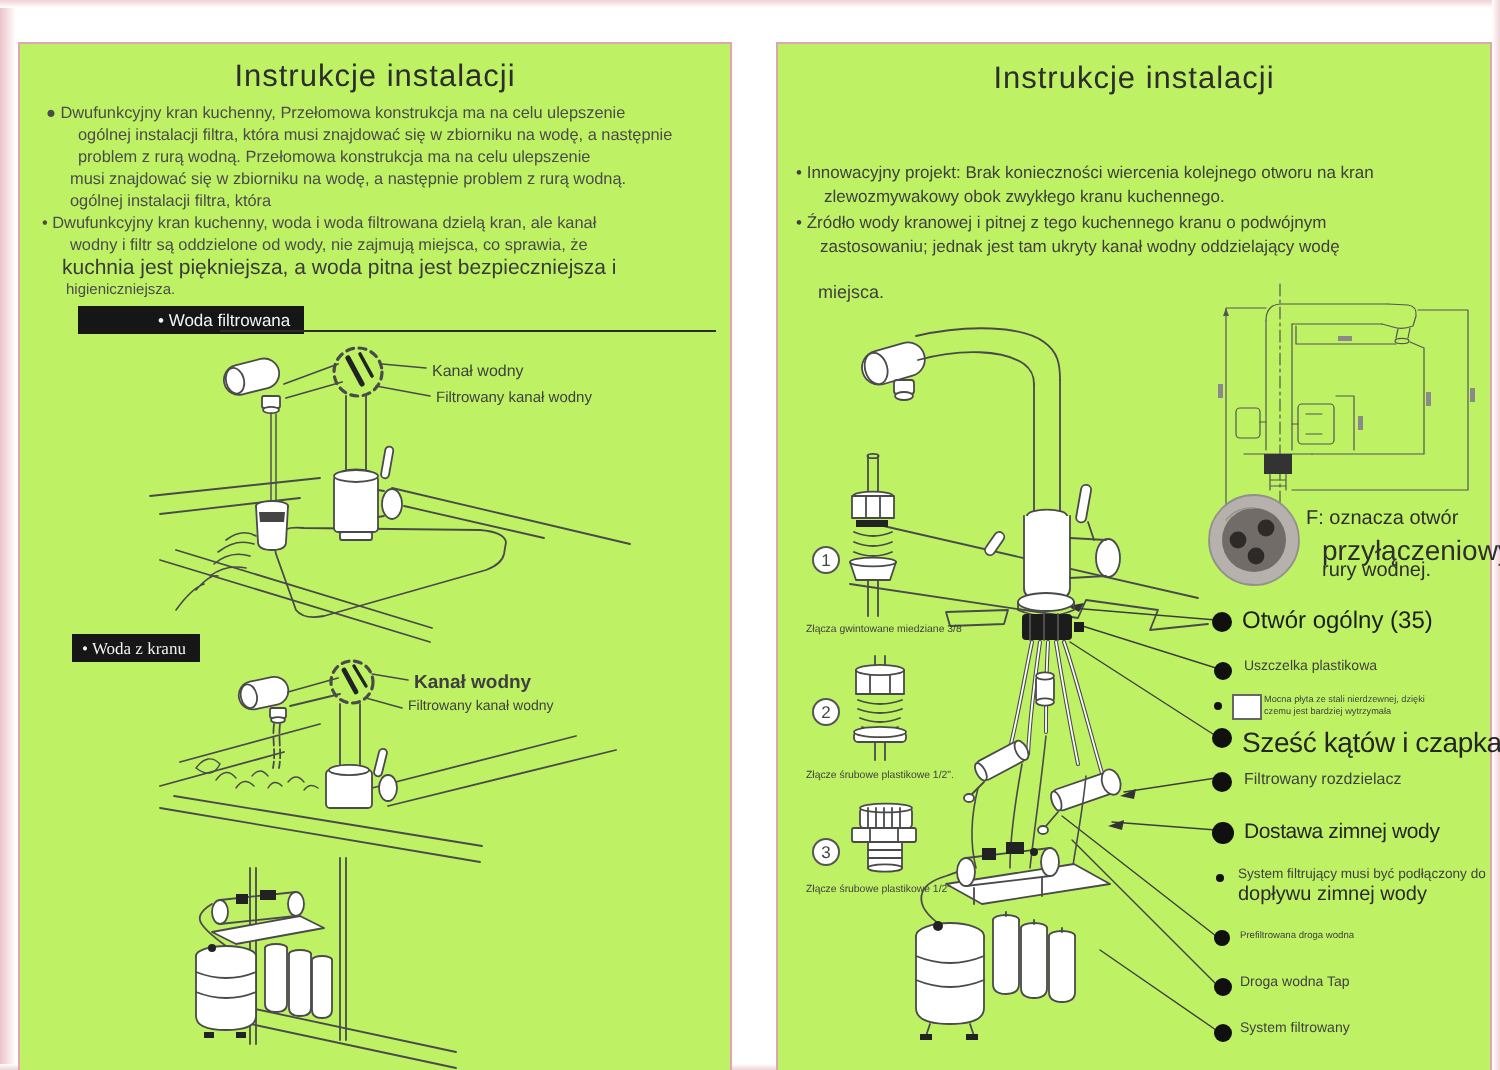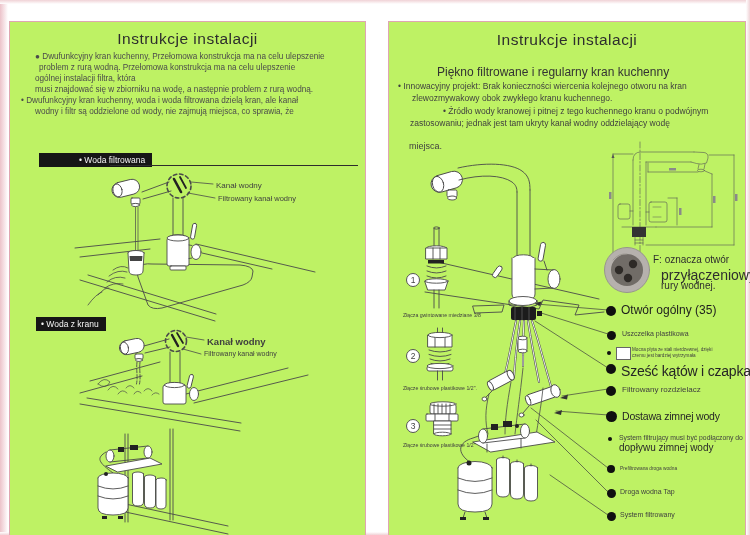--- a/index.html
+++ b/index.html
@@ -27,32 +27,35 @@
 
 <div id="edge-l" class="edge"></div>
 <div id="edge-t" class="edge"></div>
 <div id="edge-b" class="edge"></div>
 <div id="edge-r" class="edge"></div>
 
 <section class="panel" id="panel-left">
   <div class="abs title" style="top:8px;">Instrukcje instalacji</div>
 
   <div class="abs" style="left:13px;top:29px;">
-    <div class="il" style="margin-left:12px">● Dwufunkcyjny kran kuchenny, Przełomowa konstrukcja ma na celu ulepszenie</div>
+    <div class="il" style="margin-left:0px">● Dwufunkcyjny kran kuchenny, Przełomowa konstrukcja ma na celu ulepszenie</div>
+    <div class="il" style="margin-left:16px">ogólnej instalacji filtra, która musi znajdować się w zbiorniku na wodę, a następnie</div>
     <div class="il" style="margin-left:16px">problem z rurą wodną. Przełomowa konstrukcja ma na celu ulepszenie</div>
+    <div class="il" style="margin-left:12px">musi znajdować się w zbiorniku na wodę, a następnie problem z rurą wodną.</div>
     <div class="il" style="margin-left:12px">ogólnej instalacji filtra, która</div>
-    <div class="il" style="margin-left:12px">musi znajdować się w zbiorniku na wodę, a następnie problem z rurą wodną.</div>
     <div class="il" style="margin-left:-2px">• Dwufunkcyjny kran kuchenny, woda i woda filtrowana dzielą kran, ale kanał</div>
     <div class="il" style="margin-left:12px">wodny i filtr są oddzielone od wody, nie zajmują miejsca, co sprawia, że</div>
+    <div class="il" style="margin-left:8px;font-size:10.5px;line-height:13px;color:#3a3a3a">kuchnia jest piękniejsza, a woda pitna jest bezpieczniejsza i</div>
+    <div class="il" style="margin-left:10px;font-size:7.5px;line-height:8px">higieniczniejsza.</div>
   </div>
 
   <div class="lbl tag" style="left:29px;top:131px;padding-left:40px;">• Woda filtrowana</div>
   <div class="abs" style="left:100px;top:143px;width:248px;border-bottom:1.3px solid #2c2c2c;z-index:2;"></div>
 
-  <div class="lbl tag" style="left:26px;top:295px;">• Woda z kranu</div>
+  <div class="lbl tag" style="left:26px;top:295px;font-family:Liberation Serif, serif;">• Woda z kranu</div>
 
   <div class="lbl" style="left:206px;top:159px;font-size:8px;">Kanał wodny</div>
   <div class="lbl" style="left:208px;top:172px;font-size:7.5px;">Filtrowany kanał wodny</div>
   <div class="lbl" style="left:197px;top:314px;font-size:9.5px;font-weight:bold;">Kanał wodny</div>
   <div class="lbl" style="left:194px;top:328px;font-size:7px;">Filtrowany kanał wodny</div>
 
   <svg class="svgbg" width="355" height="525" viewBox="0 0 355 525">
     <g stroke="#4a4a4a" fill="none" stroke-width="0.9" stroke-linecap="round" stroke-linejoin="round">
 
       <path d="M65,226 L150,217 M70,235 L140,227"></path>
@@ -137,25 +140,24 @@
         <path d="M134.5,455 L134.5,482 Q134.5,486 140,486 Q145.5,486 145.5,482 L145.5,455"></path>
         <ellipse cx="151" cy="458" rx="5" ry="2"></ellipse>
         <path d="M146,458 L146,483 Q146,487 151,487 Q156,487 156,483 L156,458"></path>
       </g>
     </g>
   </svg>
 </section>
 
 <section class="panel" id="panel-right">
   <div class="abs title" style="top:9px;">Instrukcje instalacji</div>
-  <div class="lbl" style="left:48px;top:43px;font-size:12px;color:#333;">Piękno filtrowane i regularny kran kuchenny</div>
 
   <div class="lbl" style="left:9px;top:59px;font-size:8.5px;">• Innowacyjny projekt: Brak konieczności wiercenia kolejnego otworu na kran</div>
   <div class="lbl" style="left:23px;top:71px;font-size:8.5px;">zlewozmywakowy obok zwykłego kranu kuchennego.</div>
-  <div class="lbl" style="left:9px;top:84px;font-size:8.5px;margin-left:45px;">• Źródło wody kranowej i pitnej z tego kuchennego kranu o podwójnym</div>
+  <div class="lbl" style="left:9px;top:84px;font-size:8.5px;">• Źródło wody kranowej i pitnej z tego kuchennego kranu o podwójnym</div>
   <div class="lbl" style="left:21px;top:96px;font-size:8.5px;">zastosowaniu; jednak jest tam ukryty kanał wodny oddzielający wodę</div>
   <div class="lbl" style="left:20px;top:119px;font-size:9px;">miejsca.</div>
 
   <div class="lbl" style="left:264px;top:232px;font-size:10px;color:#2e2e2e;">F: oznacza otwór</div>
   <div class="lbl" style="left:272px;top:245px;font-size:14px;color:#2e2e2e;">przyłączeniowy</div>
   <div class="lbl" style="left:272px;top:258px;font-size:10px;color:#2e2e2e;">rury wodnej.</div>
 
   <div class="dot" style="left:217px;top:284px;width:10px;height:10px;"></div>
   <div class="lbl" style="left:232px;top:281px;font-size:12px;color:#1d1d1d;">Otwór ogólny (35)</div>
 

